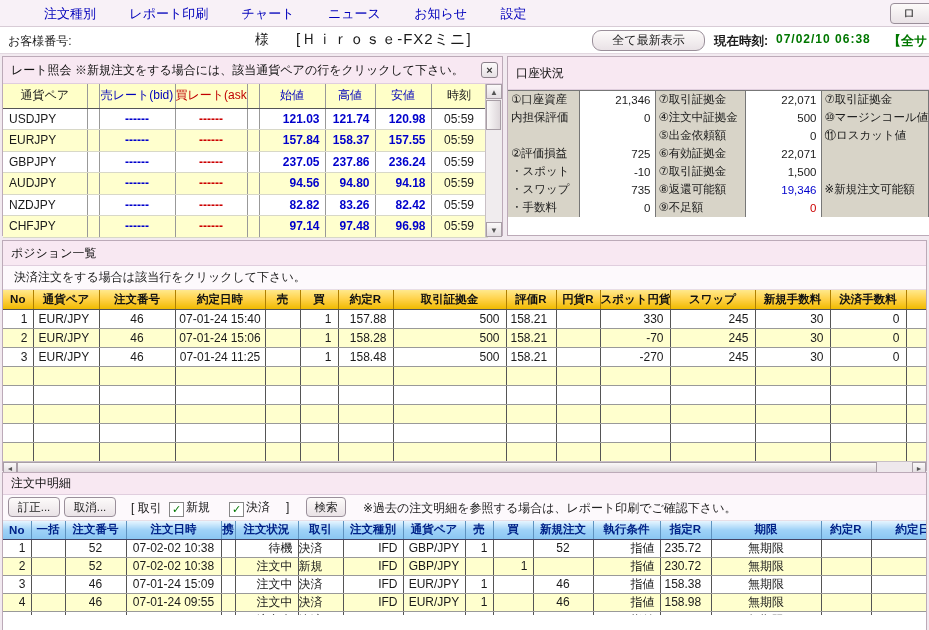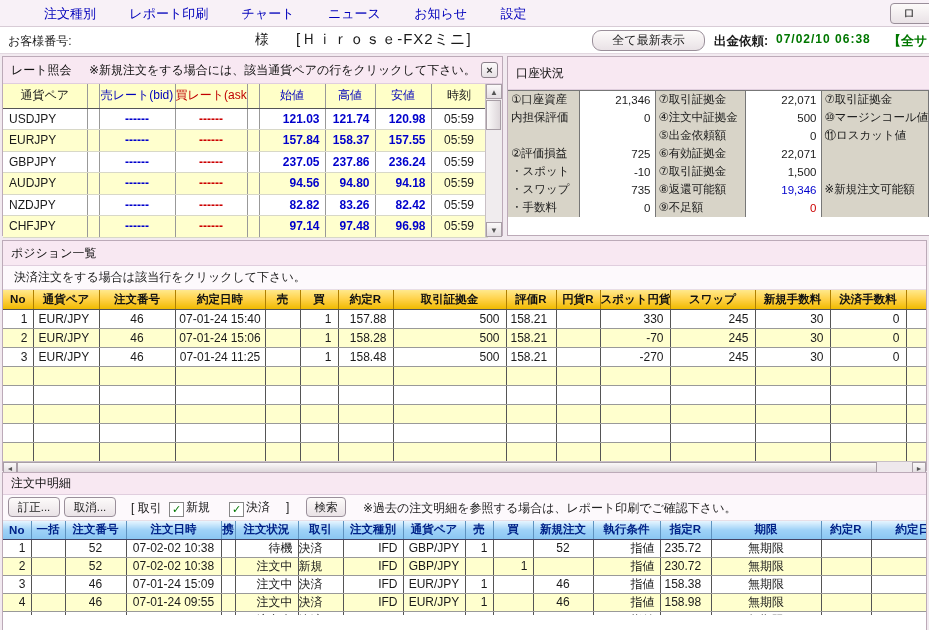--- a/index.html
+++ b/index.html
@@ -28,21 +28,21 @@
   .clock-suffix{position:absolute;left:888px;top:5px;font-size:13px;color:#007700;font-weight:bold;white-space:nowrap;}
   
   .panel{position:absolute;background:#ffffff;border:1px solid #bcaab8;box-sizing:border-box;}
   .panel-title{background:#f8e8f2;border-bottom:1px solid #e0cede;padding-left:8px;
     font-size:12px;color:#111;white-space:nowrap;overflow:hidden;}
   table{border-collapse:collapse;table-layout:fixed;}
   th,td{overflow:hidden;white-space:nowrap;box-sizing:border-box;padding:0;}
   
   .rate-panel{left:2px;top:56px;width:501px;height:180px;}
   .rate-panel .panel-title{height:26px;line-height:26px;position:relative;}
-  .rate-instr{margin-left:14px;}
+  .rate-instr{font-family:Liberation Mono, monospace;}
   .close-btn{position:absolute;right:4px;top:5px;width:17px;height:16px;line-height:13px;
     border:1px solid #8a808a;border-radius:3px;background:linear-gradient(#fcfafa,#e6e0e4);
     font-size:11px;font-weight:bold;color:#333;text-align:center;padding:0;}
   .rate-body{position:relative;height:153px;}
   #rate-table{width:484px;font-size:12px;}
   #rate-table th{height:24px;background:#ffffc8;border-right:1px solid #999;border-bottom:1px solid #555;
     font-weight:normal;font-size:12px;}
   #rate-table th:nth-child(3){color:#0000bb;}
   #rate-table th:nth-child(4){color:#c00000;}
   #rate-table th:nth-child(6),#rate-table th:nth-child(7),#rate-table th:nth-child(8){color:#0000bb;}
@@ -138,21 +138,21 @@
   <span class="menu-item">お知らせ</span>
   <span class="menu-item">設定</span>
   <button class="logout-btn">ロ</button>
 </div>
 
 <div class="inforow">
   <span class="cust-label">お客様番号:</span>
   <span class="sama">様</span>
   <span class="appname">[Ｈｉｒｏｓｅ-FX2ミニ]</span>
   <button class="refresh-btn">全て最新表示</button>
-  <span class="clock-label">出金依頼:</span>
+  <span class="clock-label">現在時刻:</span>
   <span class="clock-value">07/02/10  06:38</span>
   <span class="clock-suffix">【全サ</span>
 </div>
 
 <div class="panel rate-panel">
   <div class="panel-title">
     <span>レート照会</span>
     <span class="rate-instr">※新規注文をする場合には、該当通貨ペアの行をクリックして下さい。</span>
     <button class="close-btn">×</button>
   </div>

